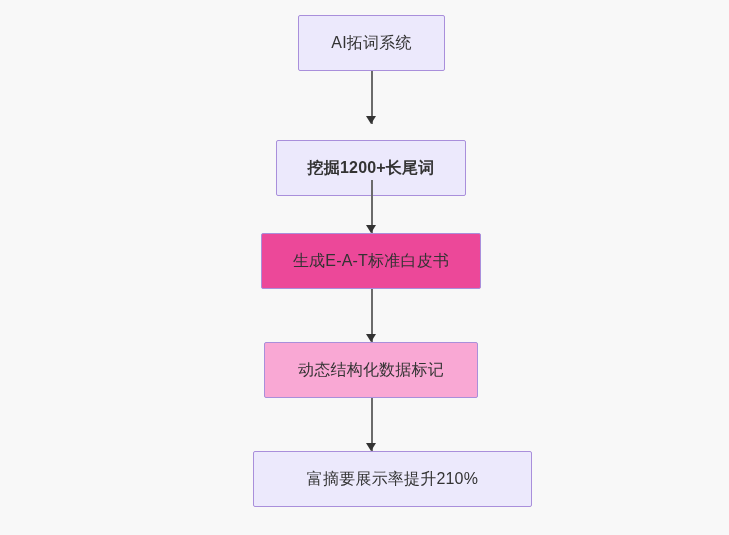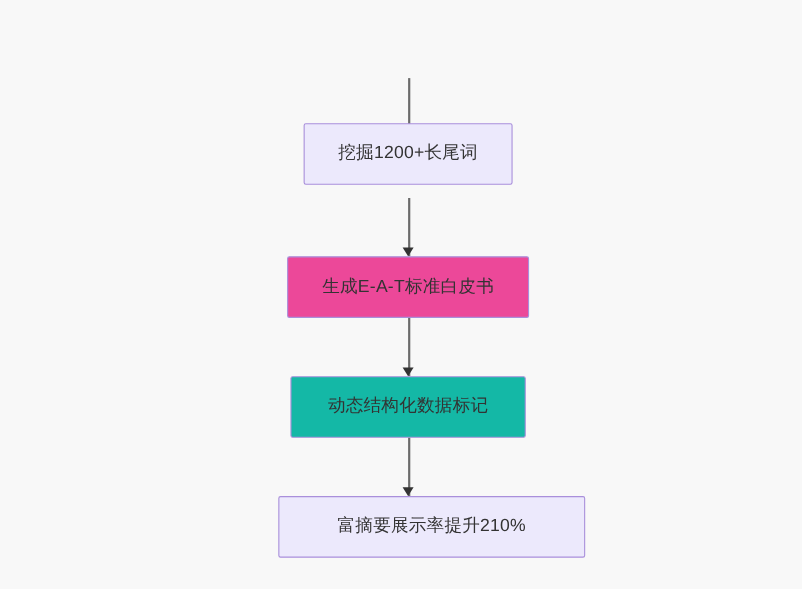--- a/index.html
+++ b/index.html
@@ -55,45 +55,48 @@
     border-right: 5.5px solid transparent;
     border-top: 8.5px solid #333333;
     left: -4.8px;
   }
 </style>
 </head>
 <body style="background: rgb(248, 248, 248);">
 
 <div id="flowchart">
 
+  <div class="node" id="n1" style="left: 298px; top: 15px; width: 147px; height: 56px; background: rgb(236, 233, 252); border-color: rgb(169, 143, 219); color: rgb(51, 51, 51);">
+    <span class="node-label">AI拓词系统</span>
+  </div>
 
   <div class="connector" id="c1" style="left: 371px; top: 71px; width: 2px; height: 53px;">
     <div class="conn-line" style="height: 53px; background: rgb(107, 107, 107);"></div>
     <div class="conn-head" style="top: 44.5px; border-top-color: rgb(51, 51, 51);"></div>
   </div>
 
-  <div class="node" id="n2" style="left: 276px; top: 112px; width: 190px; height: 56px; background: rgb(236, 233, 252); border-color: rgb(169, 143, 219); color: rgb(51, 51, 51);">
+  <div class="node" id="n2" style="left: 276px; top: 140px; width: 190px; height: 56px; background: rgb(236, 233, 252); border-color: rgb(169, 143, 219); color: rgb(51, 51, 51); font-weight: bold;">
     <span class="node-label">挖掘1200+长尾词</span>
   </div>
 
   <div class="connector" id="c2" style="left: 371px; top: 180px; width: 2px; height: 53px;">
     <div class="conn-line" style="height: 53px; background: rgb(107, 107, 107);"></div>
     <div class="conn-head" style="top: 44.5px; border-top-color: rgb(51, 51, 51);"></div>
   </div>
 
   <div class="node" id="n3" style="left: 261px; top: 233px; width: 220px; height: 56px; background: #ec4899; border-color: rgb(169, 143, 219); color: rgb(51, 51, 51);">
     <span class="node-label">生成E-A-T标准白皮书</span>
   </div>
 
   <div class="connector" id="c3" style="left: 371px; top: 289px; width: 2px; height: 53px;">
     <div class="conn-line" style="height: 53px; background: rgb(107, 107, 107);"></div>
     <div class="conn-head" style="top: 44.5px; border-top-color: rgb(51, 51, 51);"></div>
   </div>
 
-  <div class="node" id="n4" style="left: 264px; top: 342px; width: 214px; height: 56px; background: #14b8a6; border-color: rgb(169, 143, 219); color: rgb(51, 51, 51);">
+  <div class="node" id="n4" style="left: 264px; top: 342px; width: 214px; height: 56px; background: #f9a8d4; border-color: rgb(169, 143, 219); color: rgb(51, 51, 51);">
     <span class="node-label">动态结构化数据标记</span>
   </div>
 
   <div class="connector" id="c4" style="left: 371px; top: 398px; width: 2px; height: 53px;">
     <div class="conn-line" style="height: 53px; background: rgb(107, 107, 107);"></div>
     <div class="conn-head" style="top: 44.5px; border-top-color: rgb(51, 51, 51);"></div>
   </div>
 
   <div class="node" id="n5" style="left: 253px; top: 451px; width: 279px; height: 56px; background: rgb(236, 233, 252); border-color: rgb(169, 143, 219); color: rgb(51, 51, 51);">
     <span class="node-label">富摘要展示率提升210%</span>

